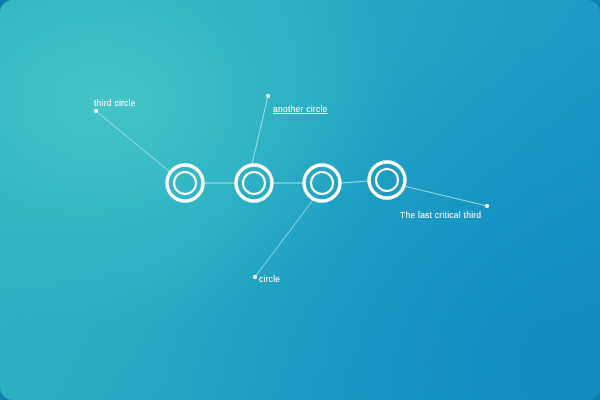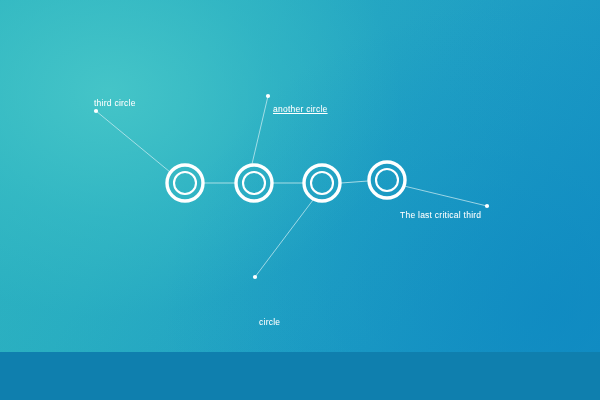--- a/index.html
+++ b/index.html
@@ -7,22 +7,23 @@
     margin: 0;
     padding: 0;
     background: #0f7fae;
   }
   body {
     font-family: "Liberation Sans", sans-serif;
   }
   #stage {
     position: relative;
     width: 600px;
-    height: 352px;
+    height: 400px;
     overflow: hidden;
+    border-radius: 13px;
   }
   
   .bg-base {
     position: absolute;
     inset: 0;
     background: linear-gradient(118deg, #2fb6bf 0%, #29aec1 30%, #1f9fc4 62%, #1591c4 100%);
   }
   .bg-glow {
     position: absolute;
     inset: 0;
@@ -92,17 +93,17 @@
         <circle cx="96" cy="111" r="2.1" fill="#ffffff"></circle>
         <circle cx="268" cy="96" r="2.1" fill="#ffffff"></circle>
         <circle cx="255" cy="277" r="2.1" fill="#ffffff"></circle>
         <circle cx="487" cy="206" r="2.1" fill="#ffffff"></circle>
       </g>
   </svg>
 
   <div id="labels-layer">
       <div class="lbl" style="left: 94px; top: 99px;">third circle</div>
       <div class="lbl" style="left: 273px; top: 105px; text-decoration: underline;">another circle</div>
-      <div class="lbl" style="left: 259px; top: 275px; margin-top: 43px;">circle</div>
+      <div class="lbl" style="left: 259px; top: 275px;">circle</div>
       <div class="lbl" style="left: 400px; top: 211px;">The last critical third</div>
     </div>
 
 </div>
 
 </body></html>

